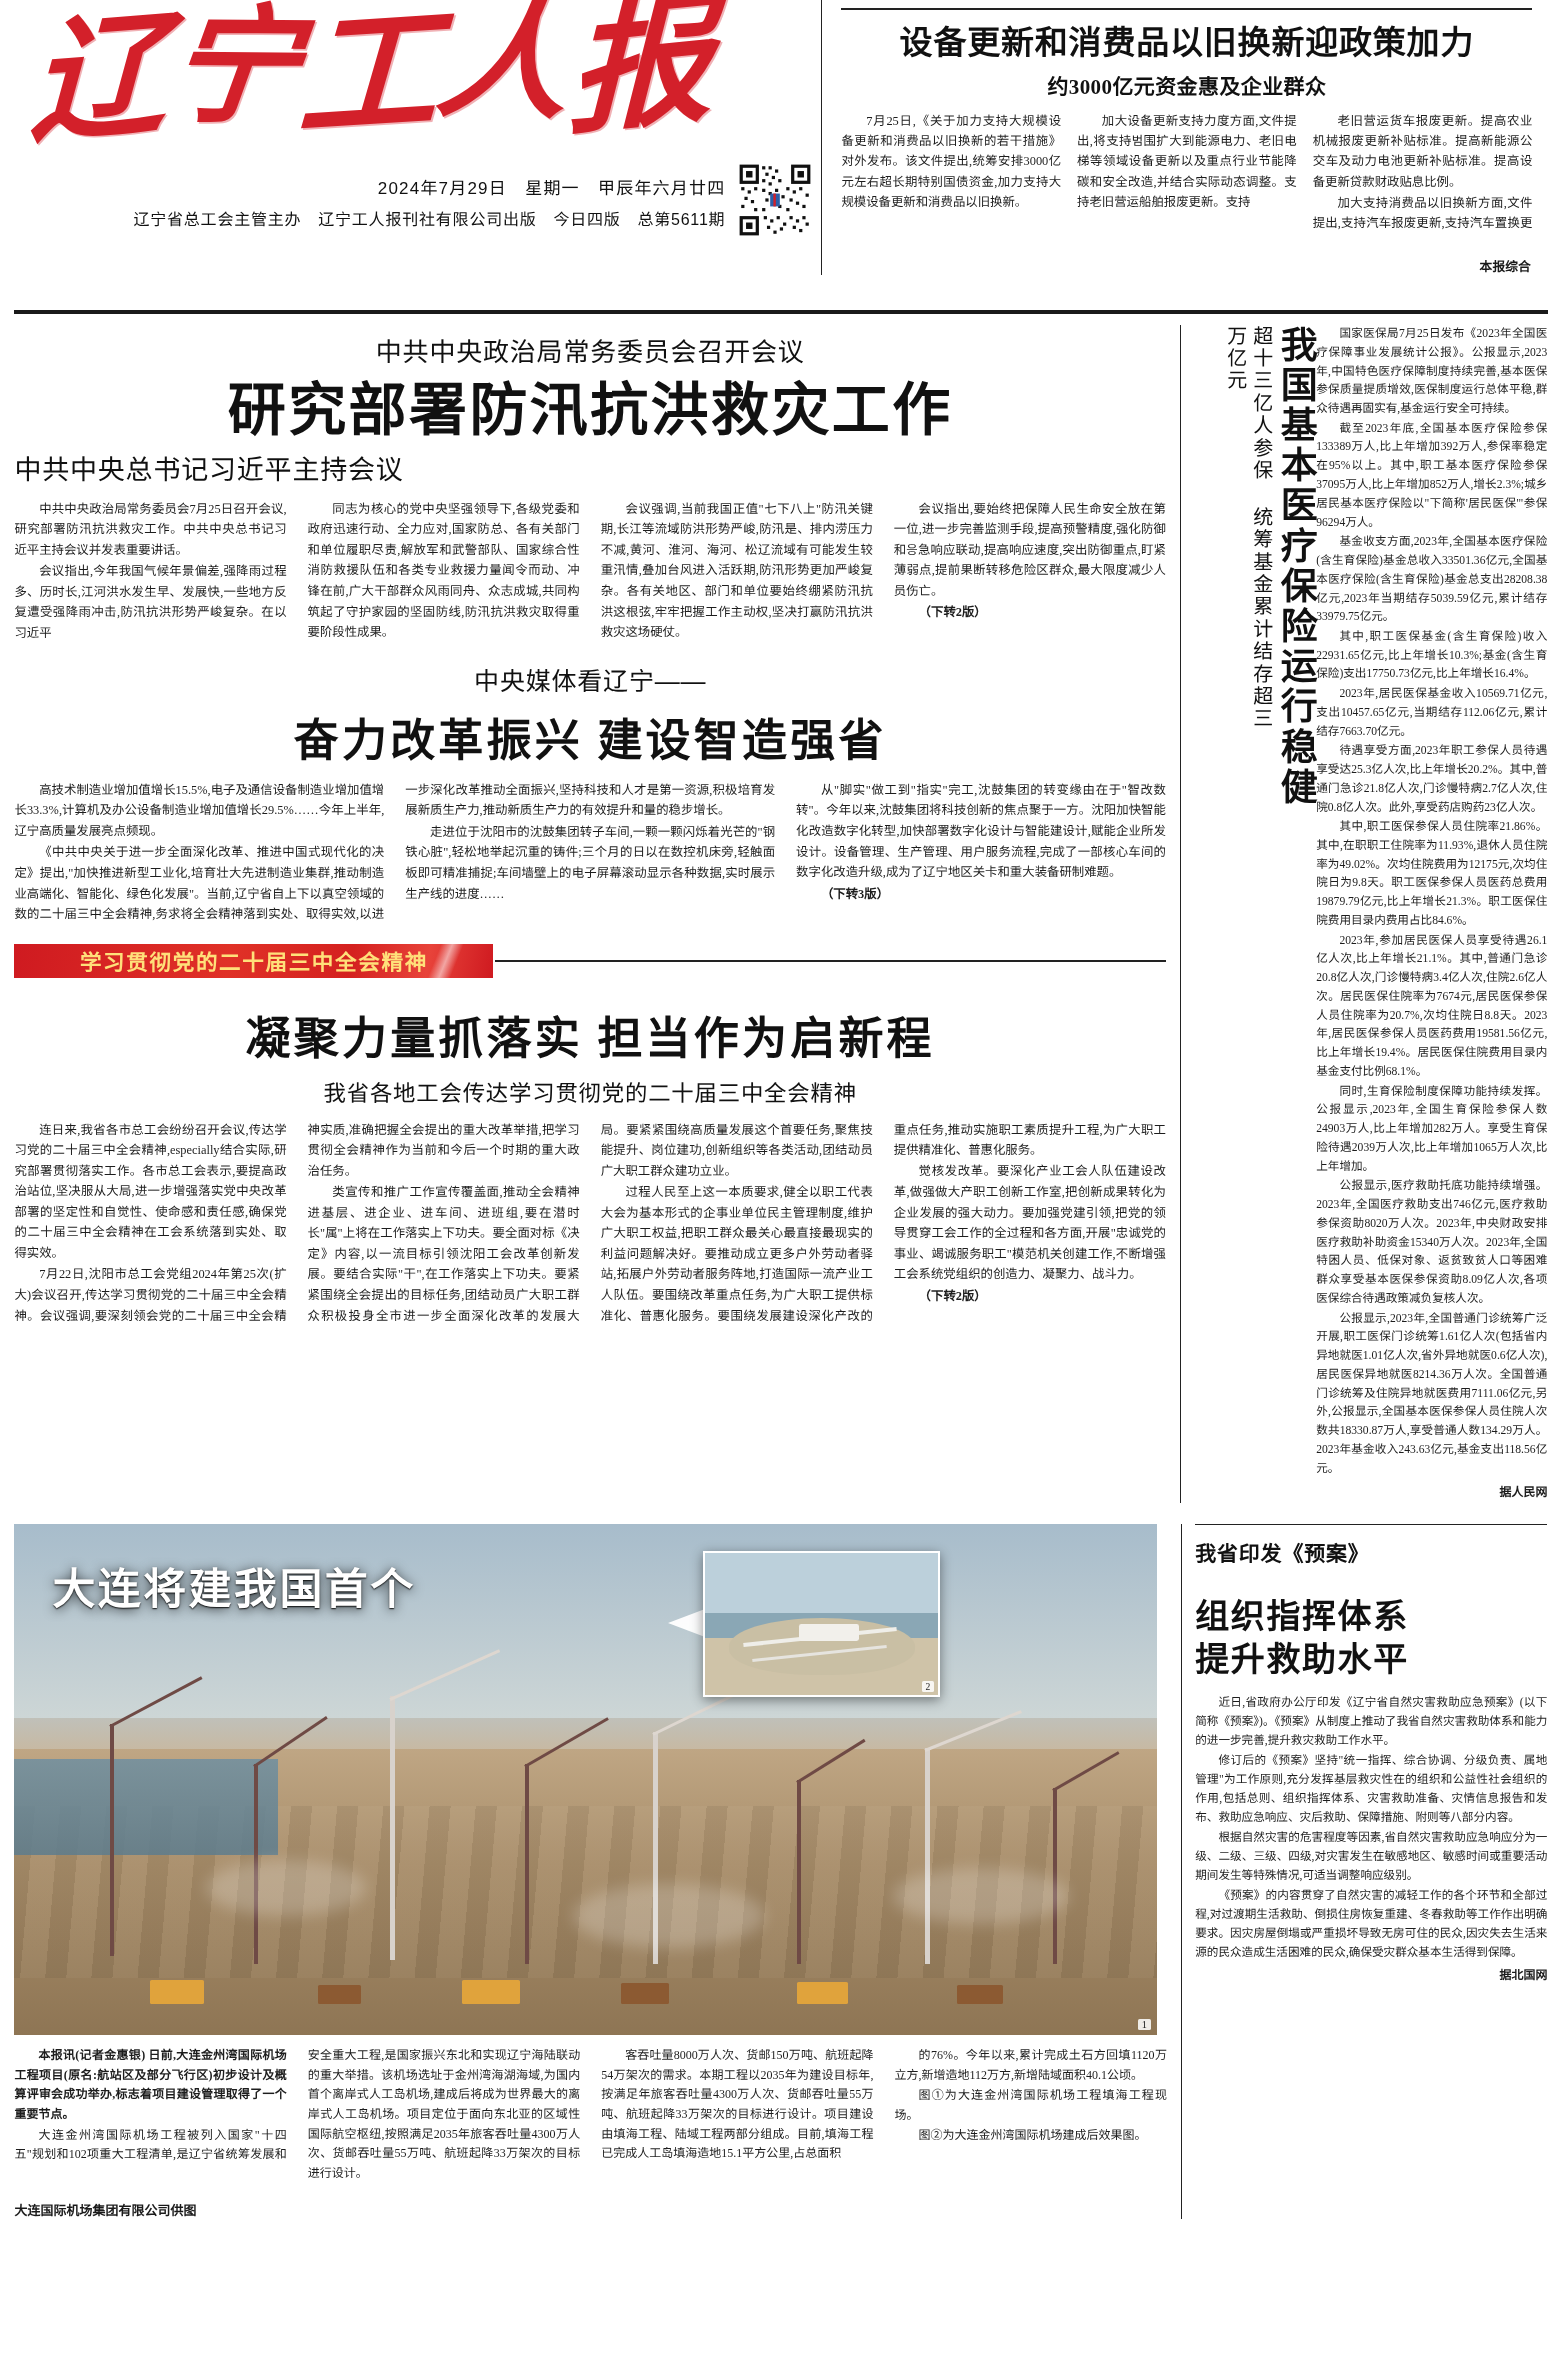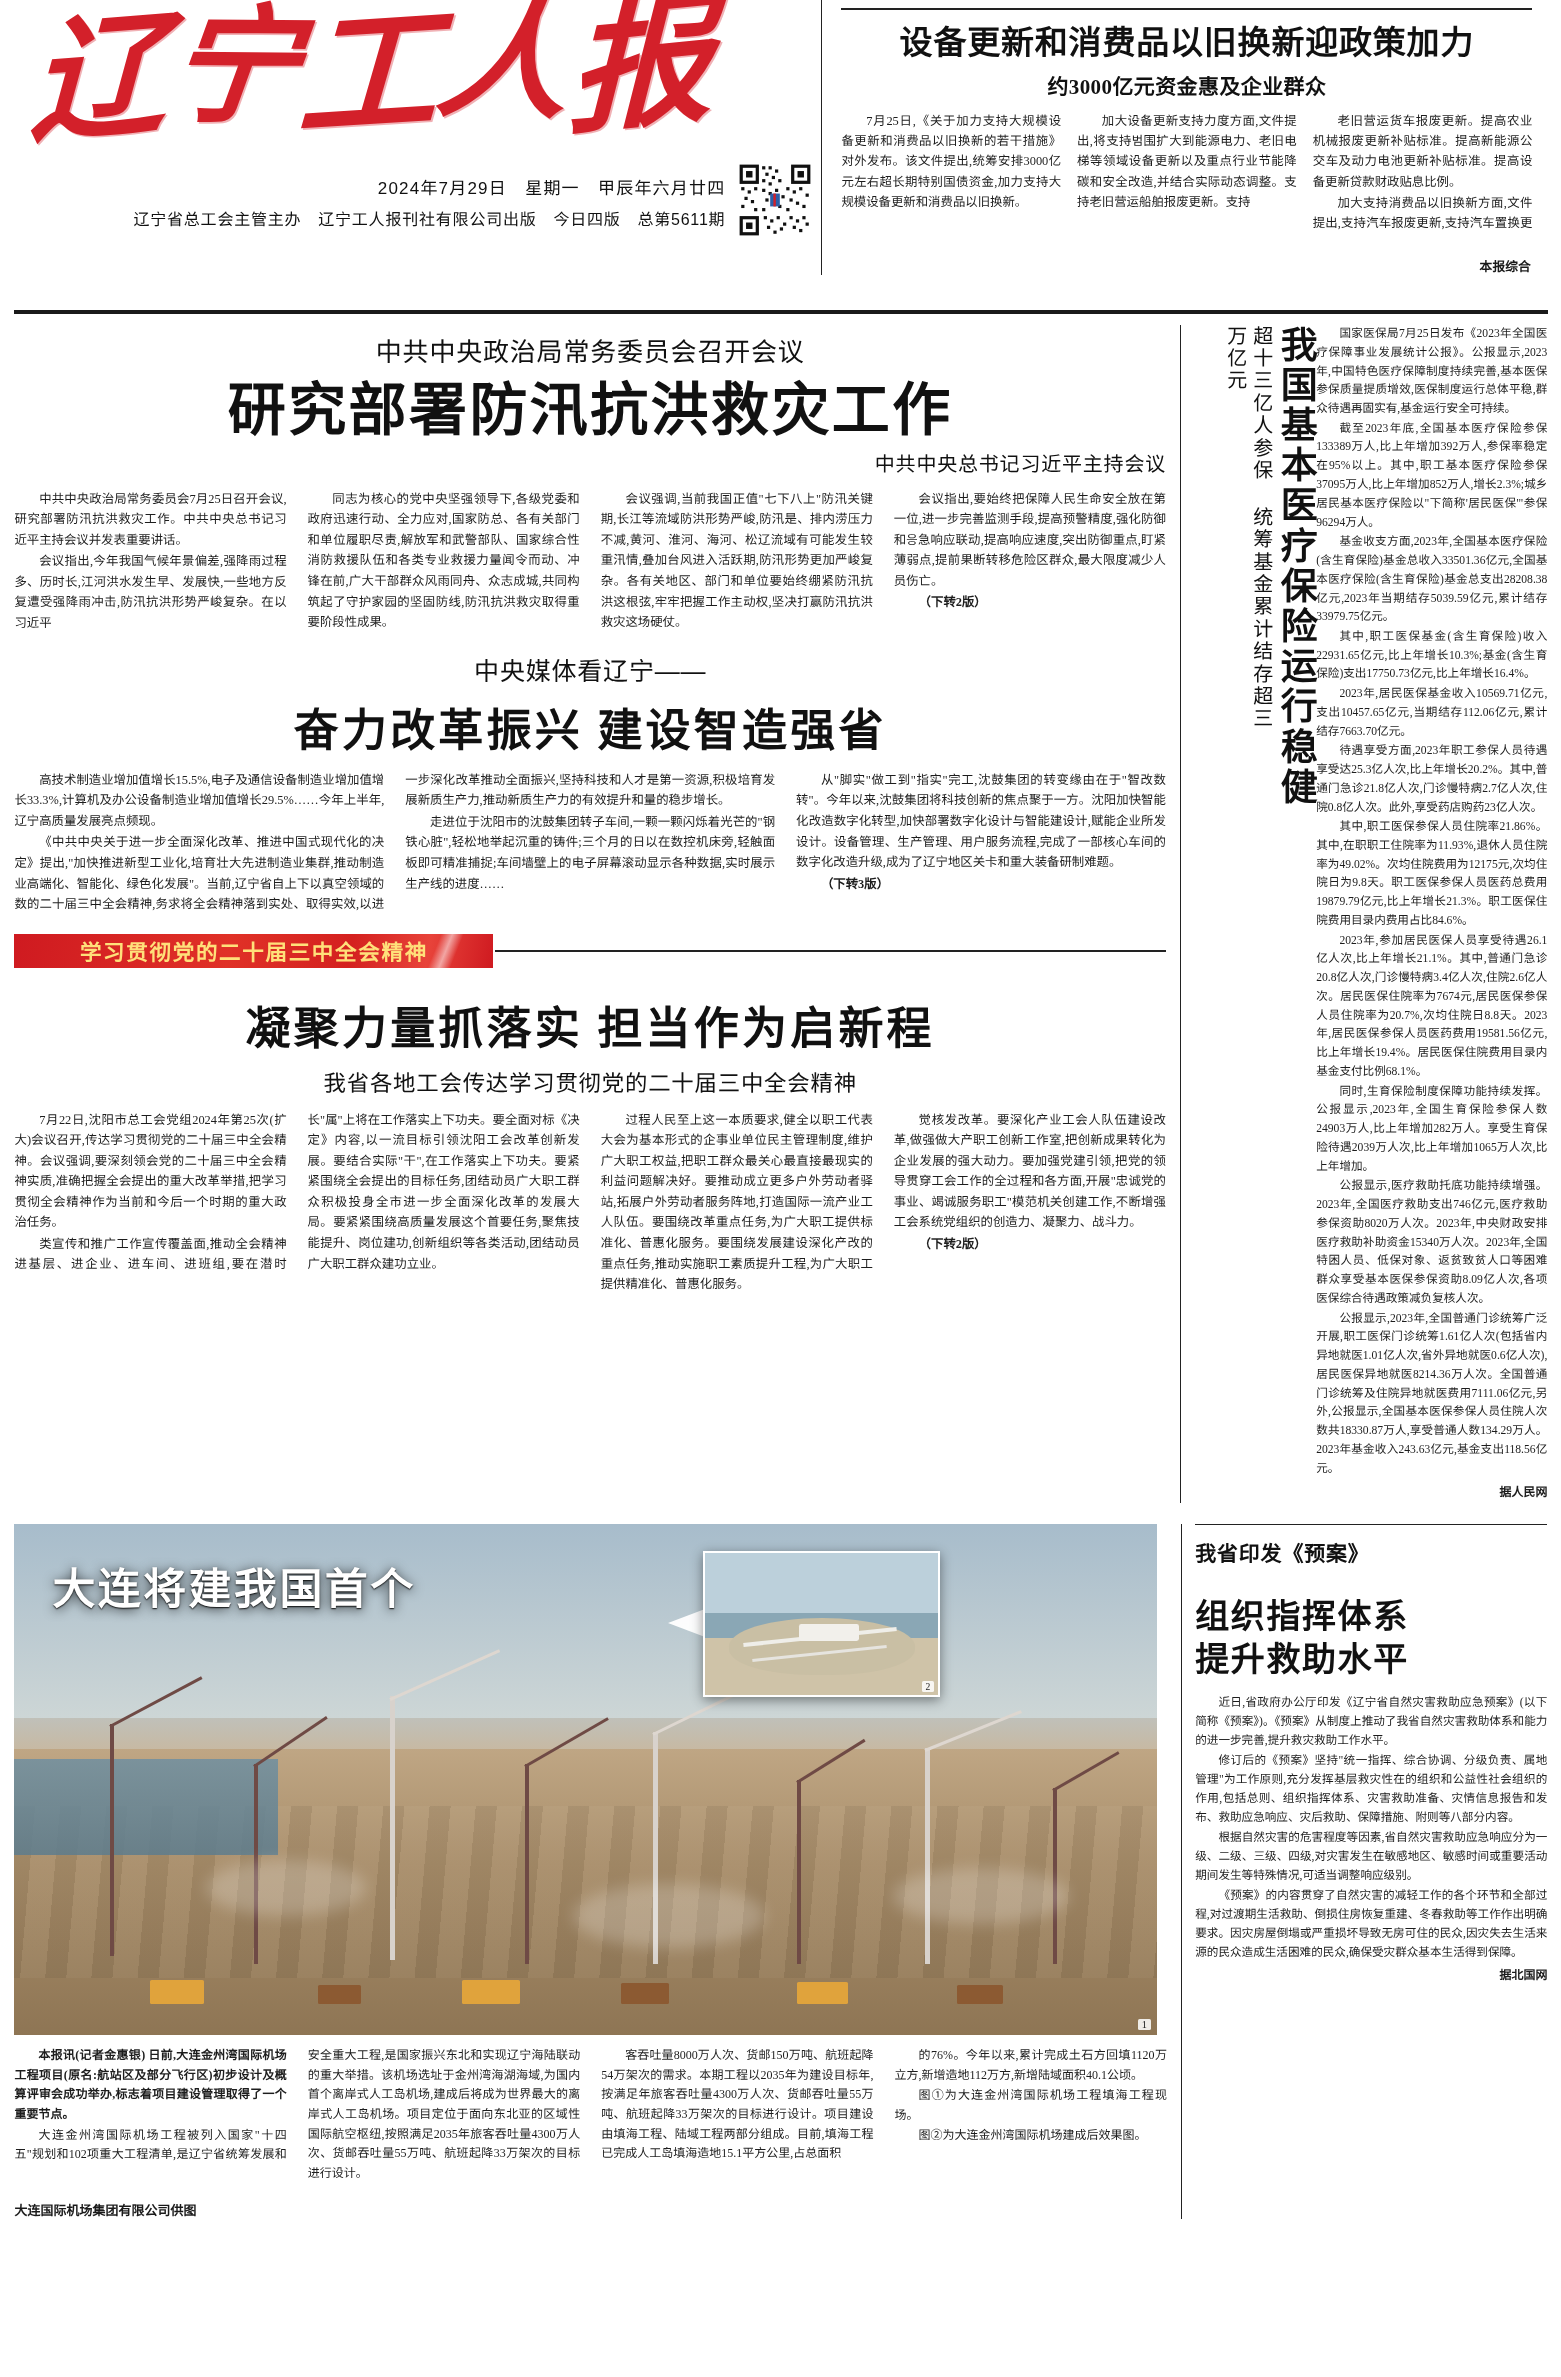--- a/index.html
+++ b/index.html
@@ -72,21 +72,21 @@
   .col-main{width:1167px;padding-right:14.4px;box-sizing:border-box;border-right:1.2px solid #222;}
   .col-right{width:366px;padding-left:12.8px;box-sizing:border-box;}
 
   
   .lead-shoulder{text-align:center;font-size:26px;letter-spacing:0.8px;margin-top:6.4px;color:#111;font-family:"Liberation Sans","DejaVu Sans",sans-serif;}
   .lead-head{
     text-align:center;font-weight:700;
     font-family:"Liberation Sans","DejaVu Sans",sans-serif;
     font-size:58px;letter-spacing:2.4px;line-height:1.16;margin:8px 0 4.8px;color:#111;
   }
-  .lead-sub{text-align:right;font-size:20px;letter-spacing:0.8px;margin-bottom:11.2px;color:#111;font-family:"Liberation Sans","DejaVu Sans",sans-serif;}
+  .lead-sub{text-align:left;font-size:27px;letter-spacing:0.8px;margin-bottom:11.2px;color:#111;font-family:"Liberation Sans","DejaVu Sans",sans-serif;}
 
   .cols4{column-count:4;column-gap:21px;font-size:12.4px;line-height:1.66;text-align:justify;color:#1d1d1d;}
   .cols4 p{margin:0 0 0.8px;text-indent:2em;}
   .jump{font-weight:700;}
 
   
   .sec2{margin-top:17.6px;}
   .sec2-shoulder{text-align:center;font-size:25px;letter-spacing:0.8px;color:#111;font-family:"Liberation Sans","DejaVu Sans",sans-serif;}
   .sec2-head{
     text-align:center;font-weight:700;font-size:45px;letter-spacing:3.2px;
@@ -330,20 +330,21 @@
         <div class="red-banner">
           <span>学习贯彻党的二十届三中全会精神</span>
         </div>
         <div class="banner-tail"></div>
       </div>
 
       <h2 class="sec3-head">凝聚力量抓落实    担当作为启新程</h2>
       <div class="sec3-sub">我省各地工会传达学习贯彻党的二十届三中全会精神</div>
 
       <div class="cols4">
+        <p>连日来,我省各市总工会纷纷召开会议,传达学习党的二十届三中全会精神,especially结合实际,研究部署贯彻落实工作。各市总工会表示,要提高政治站位,坚决服从大局,进一步增强落实党中央改革部署的坚定性和自觉性、使命感和责任感,确保党的二十届三中全会精神在工会系统落到实处、取得实效。</p>
         <p>7月22日,沈阳市总工会党组2024年第25次(扩大)会议召开,传达学习贯彻党的二十届三中全会精神。会议强调,要深刻领会党的二十届三中全会精神实质,准确把握全会提出的重大改革举措,把学习贯彻全会精神作为当前和今后一个时期的重大政治任务。</p>
         <p>类宣传和推广工作宣传覆盖面,推动全会精神进基层、进企业、进车间、进班组,要在潜时长"属"上将在工作落实上下功夫。要全面对标《决定》内容,以一流目标引领沈阳工会改革创新发展。要结合实际"干",在工作落实上下功夫。要紧紧围绕全会提出的目标任务,团结动员广大职工群众积极投身全市进一步全面深化改革的发展大局。要紧紧围绕高质量发展这个首要任务,聚焦技能提升、岗位建功,创新组织等各类活动,团结动员广大职工群众建功立业。</p>
         <p>过程人民至上这一本质要求,健全以职工代表大会为基本形式的企事业单位民主管理制度,维护广大职工权益,把职工群众最关心最直接最现实的利益问题解决好。要推动成立更多户外劳动者驿站,拓展户外劳动者服务阵地,打造国际一流产业工人队伍。要围绕改革重点任务,为广大职工提供标准化、普惠化服务。要围绕发展建设深化产改的重点任务,推动实施职工素质提升工程,为广大职工提供精准化、普惠化服务。</p>
         <p>觉核发改革。要深化产业工会人队伍建设改革,做强做大产职工创新工作室,把创新成果转化为企业发展的强大动力。要加强党建引领,把党的领导贯穿工会工作的全过程和各方面,开展"忠诚党的事业、竭诚服务职工"模范机关创建工作,不断增强工会系统党组织的创造力、凝聚力、战斗力。</p>
         <p class="jump">（下转2版）</p>
       </div>
     </div>
 
     <div class="col-right">
       <div class="rc-wrap">

